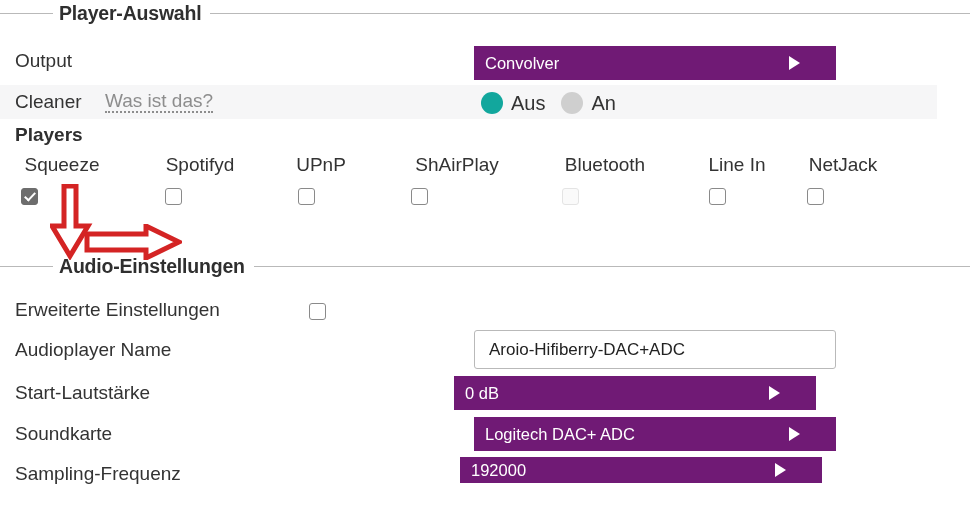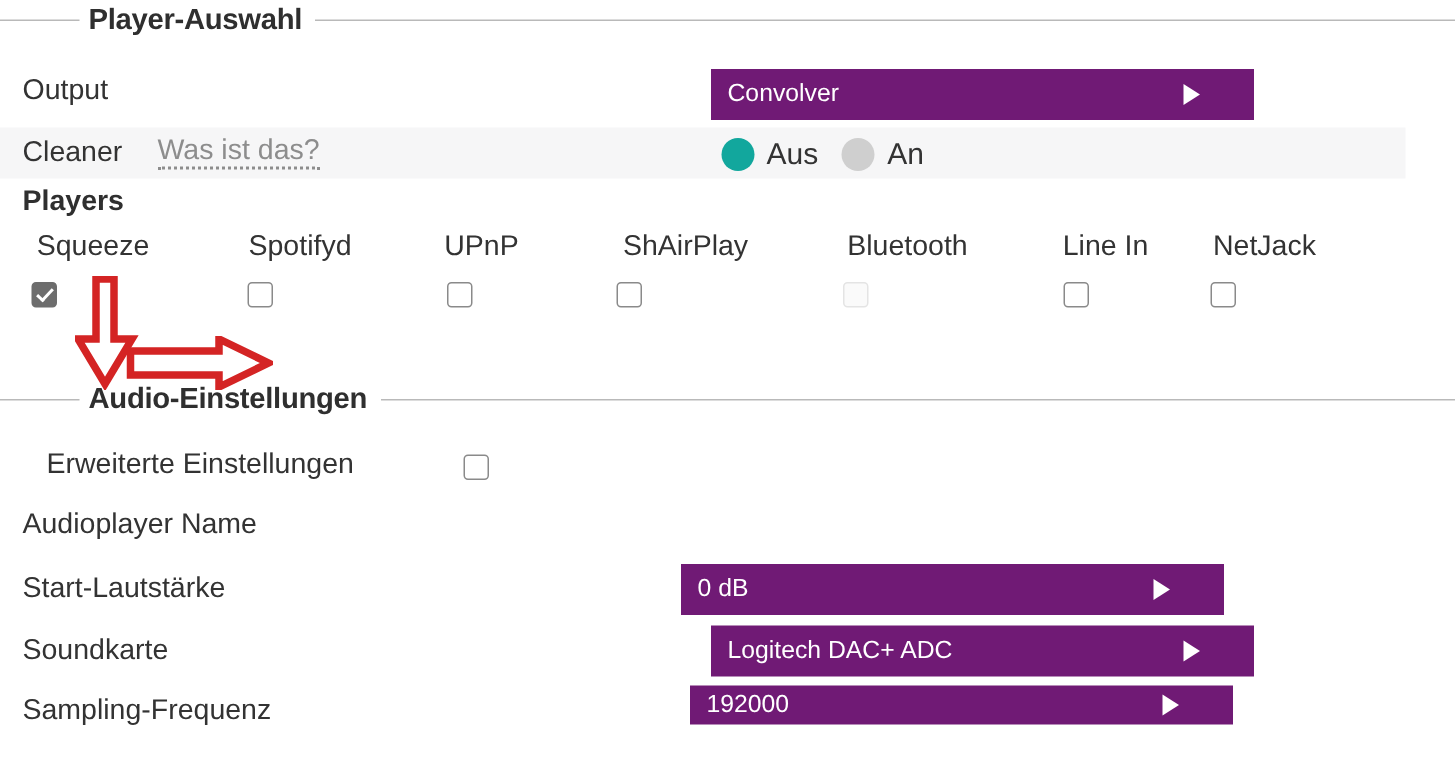--- a/index.html
+++ b/index.html
@@ -301,26 +301,29 @@
   <div class="cb" style="left:807px; top:188px;"></div>
 
   <div class="fieldset" style="top:253px;">
     <div class="legend-row">
       <div class="legend-line"></div>
       <div class="legend-text">Audio-Einstellungen</div>
     </div>
   </div>
 
   <div class="row" style="top:296px; height:34px; width:970px;">
-    <div class="row-label" style="top:3px;margin-left:16px;">Erweiterte Einstellungen</div>
+    <div class="row-label" style="top:3px;">Erweiterte Einstellungen</div>
   </div>
   <div class="cb" style="left:309px; top:303px;"></div>
 
   <div class="row" style="top:336px; height:36px; width:970px;">
     <div class="row-label" style="top:3px;">Audioplayer Name</div>
+  </div>
+  <div class="textinput" style="left:474px; top:330px; width:362px; height:39px;">
+    <span class="ti-text">Aroio-Hifiberry-DAC+ADC</span>
   </div>
 
   <div class="row" style="top:380px; height:34px; width:970px;">
     <div class="row-label" style="top:2px;">Start-Lautstärke</div>
   </div>
   <div class="select" style="left:454px; top:376px; width:362px; height:34px;">
     <span class="sel-text">0 dB</span>
     <span class="sel-arrow"></span>
   </div>
 

